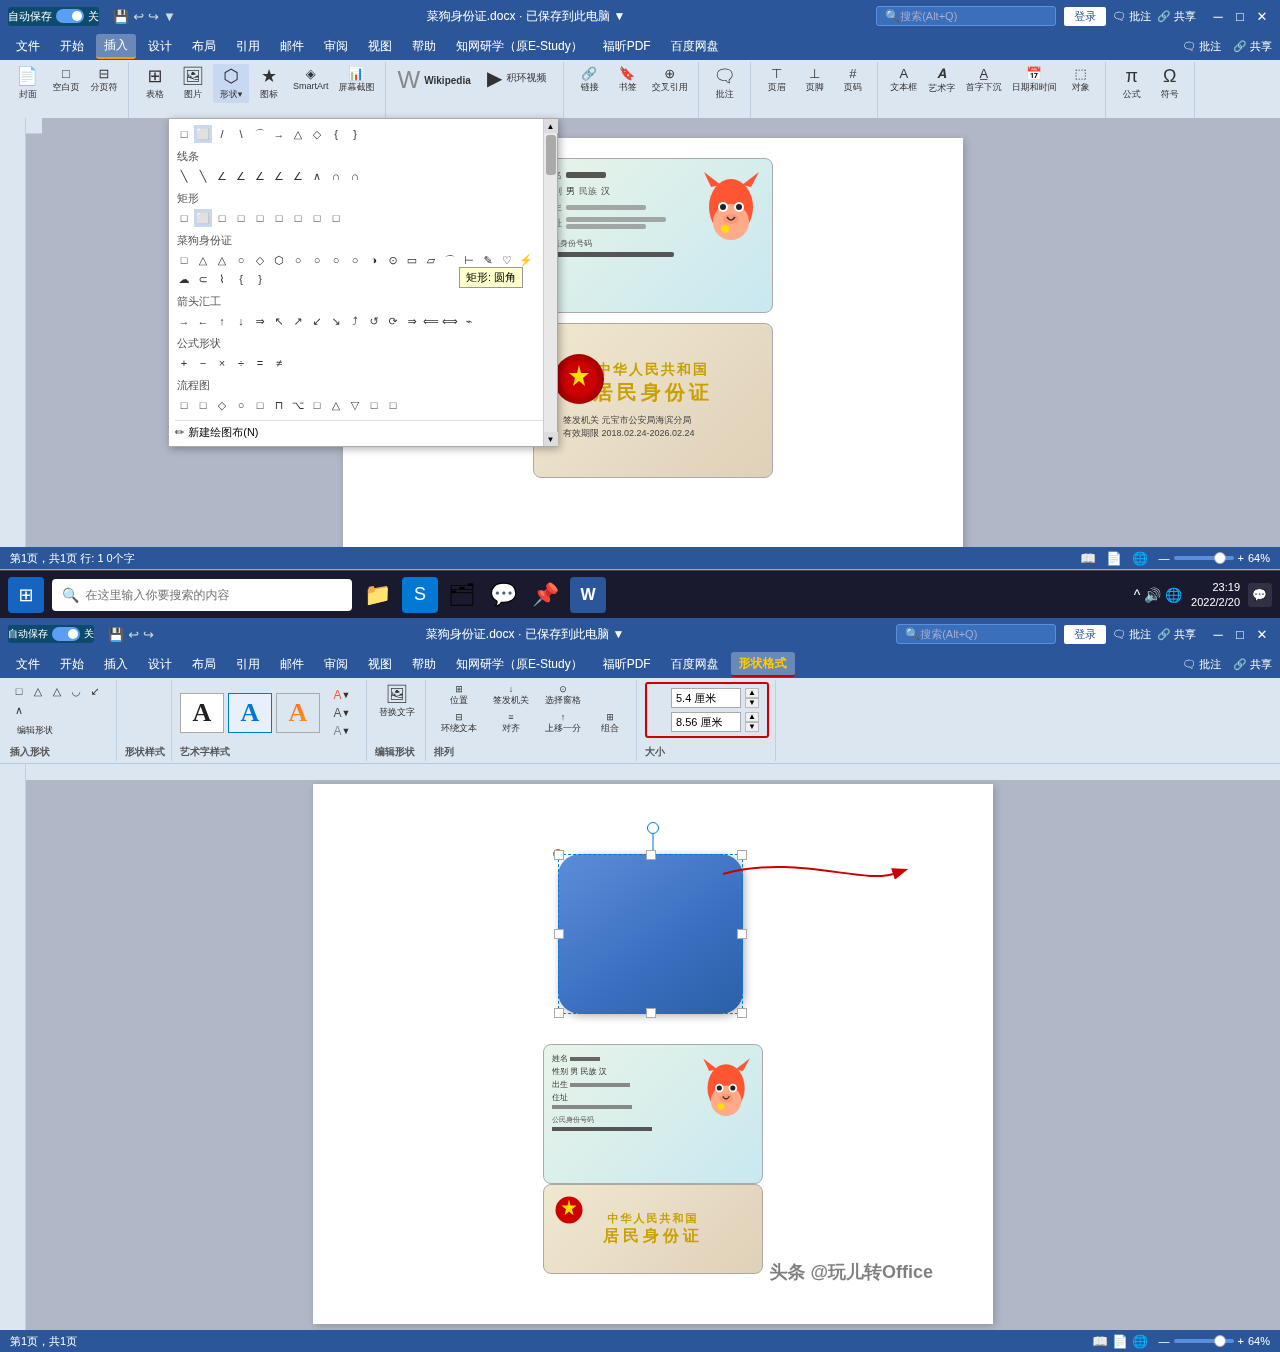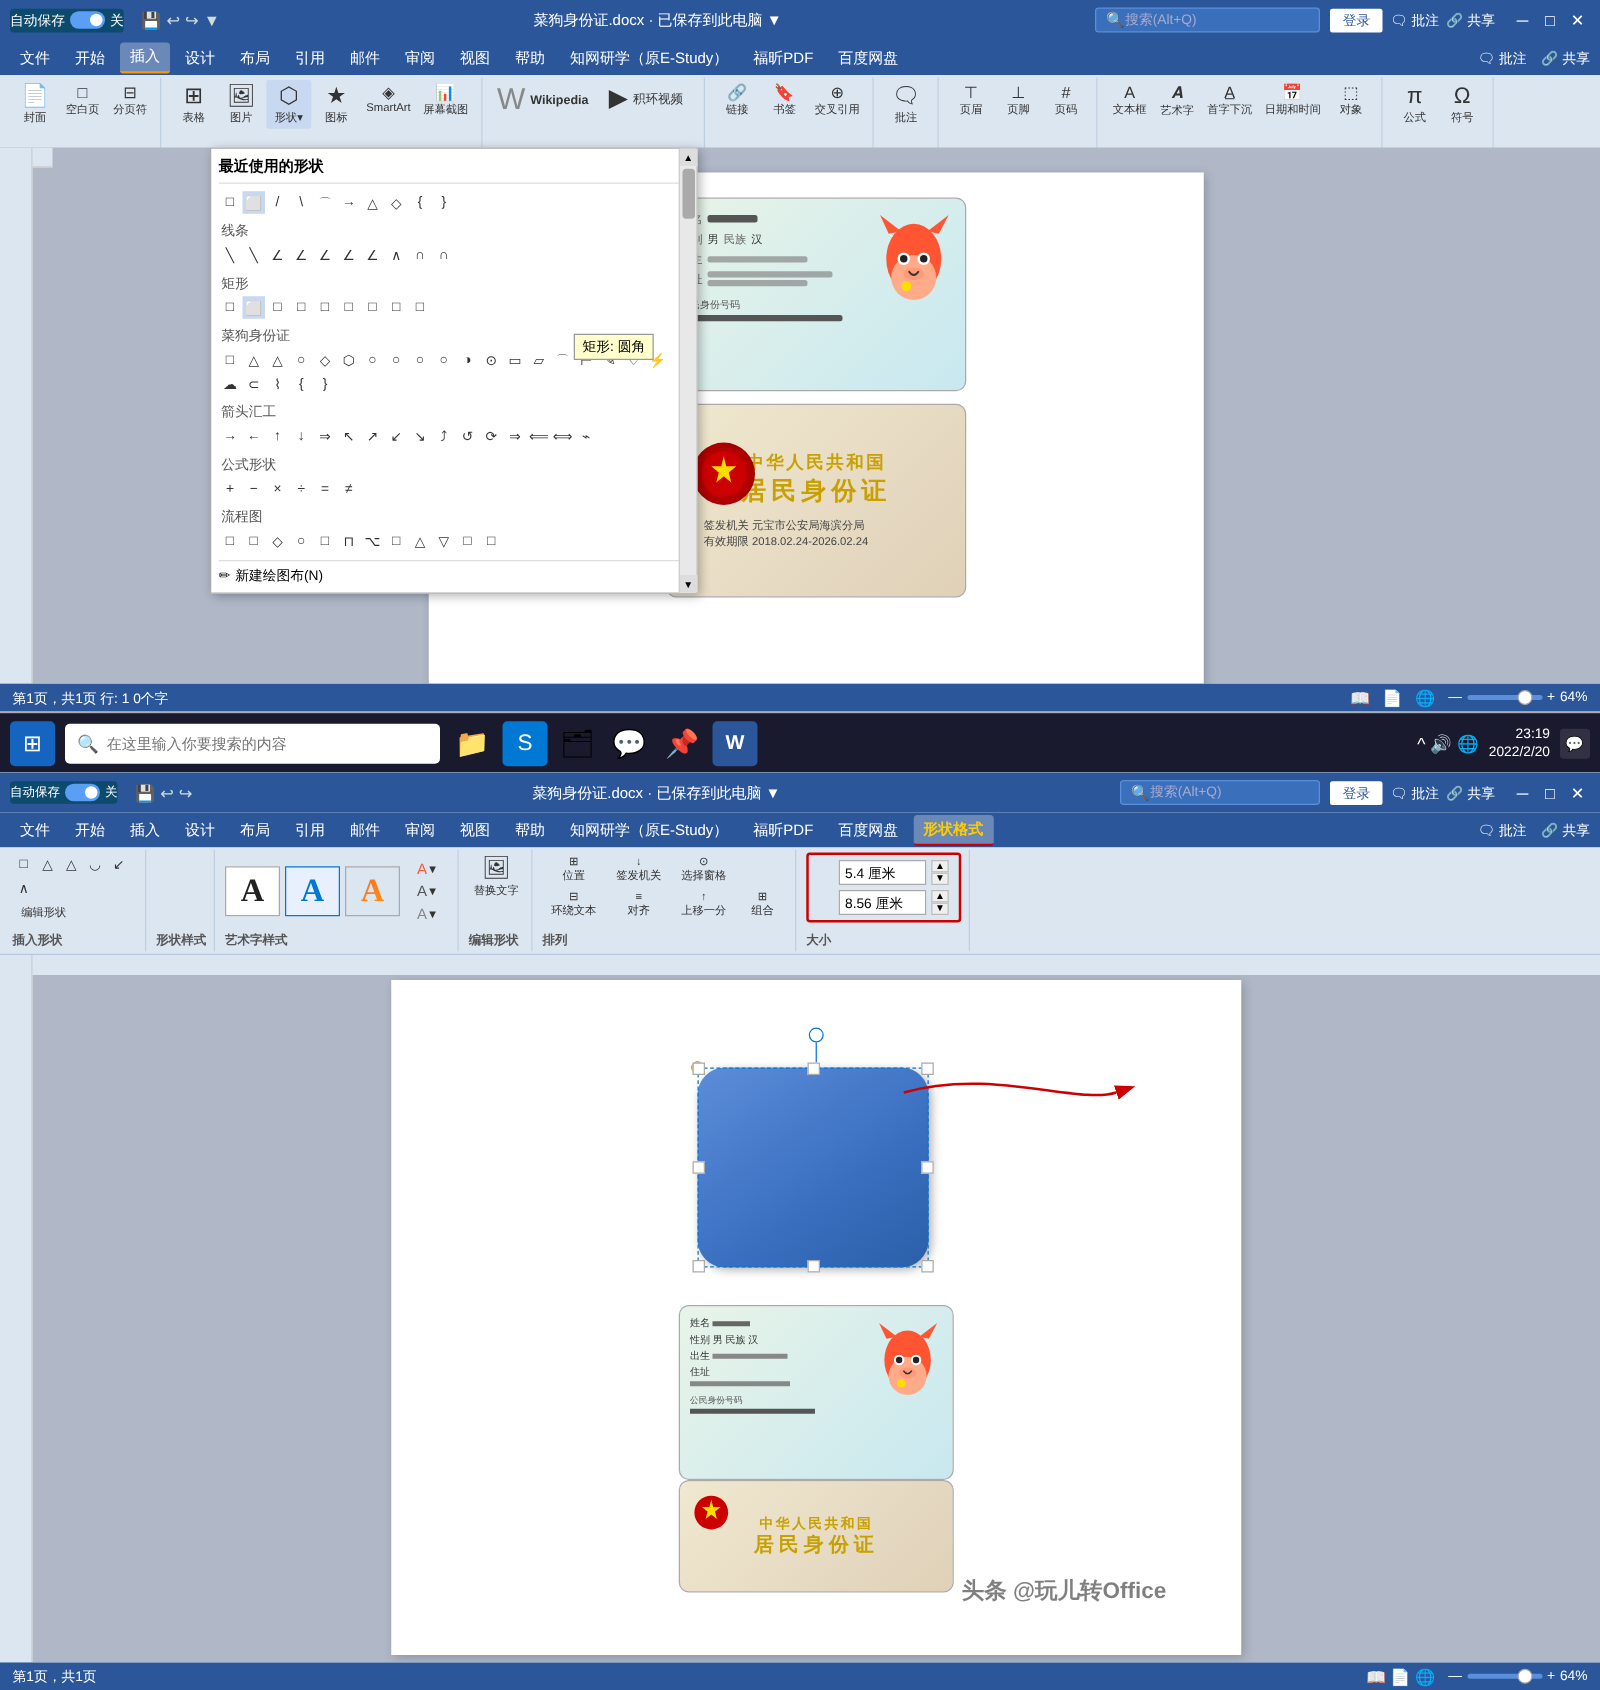--- a/index.html
+++ b/index.html
@@ -325,21 +325,20 @@
         <div class="ribbon-btn">
           <span class="ribbon-icon">Ω</span>
           <span>符号</span>
         </div>
       </div>
       <div class="ribbon-group-label">符号</div>
     </div>
   </div>
 
   <div class="shape-dropdown">
-    <div style="font-size:12px;font-weight:bold;margin-bottom:6px;border-bottom:1px solid #ddd;padding-bottom:4px;">最近使用的形状</div>
 
     <div style="display:flex;flex-wrap:wrap;gap:1px;margin-bottom:6px;">
       <div class="shape-item">□</div>
       <div class="shape-item" style="background:#c8d8f0;">⬜</div>
       <div class="shape-item">/</div>
       <div class="shape-item">\</div>
       <div class="shape-item">⌒</div>
       <div class="shape-item">→</div>
       <div class="shape-item">△</div>
       <div class="shape-item">◇</div>

